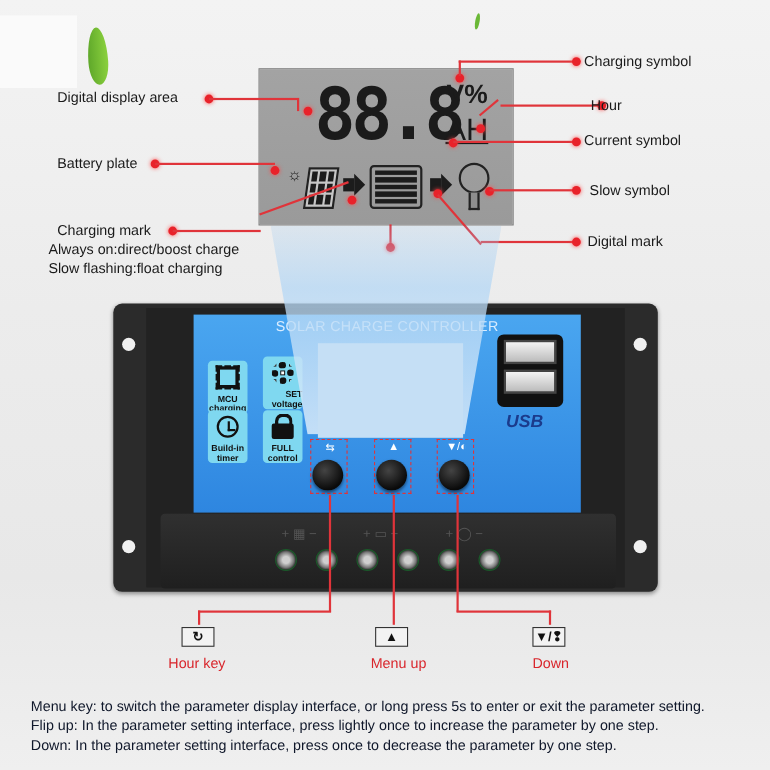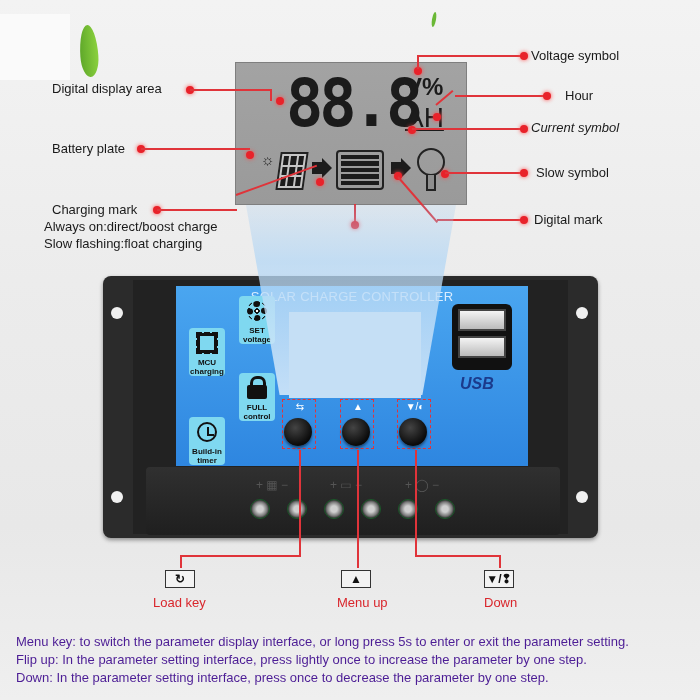--- a/index.html
+++ b/index.html
@@ -63,21 +63,21 @@
   .usb-label { position: absolute; left: 460px; top: 375px; font-size: 16px; font-style: italic; font-weight: bold; color: #1b3b8c; }
   .key-area { position: absolute; width: 34px; height: 50px; border: 1px dashed #e0343a; }
   .key-sym { position: absolute; font-size: 10px; color: #fff; text-align: center; width: 34px; top: 1px; }
   .knob { position: absolute; width: 28px; height: 28px; border-radius: 50%; background: radial-gradient(circle at 40% 35%, #444, #0a0a0a 70%); box-shadow: 0 2px 3px rgba(0,0,0,0.5); }
   .terminal-cover { position: absolute; left: 146px; top: 467px; width: 414px; height: 68px; background: linear-gradient(180deg, #303030, #1f1f1f); border-radius: 4px; }
   .term-mark { position: absolute; top: 478px; font-size: 12px; color: #555; }
   .screw { position: absolute; width: 20px; height: 20px; border-radius: 50%; background: radial-gradient(circle, #cfcfcf 25%, #7a7a7a 55%, #222 75%); border: 1px solid #1b5a2a; }
 
   
   .kbox { position: absolute; width: 30px; height: 18px; border: 1px solid #333; background: #f3f3f3; font-size: 12px; font-weight: bold; text-align: center; line-height: 16px; color: #111; }
-  .desc { position: absolute; left: 16px; font-size: 13px; color: #4c1d95; white-space: nowrap; }
+  .desc { position: absolute; left: 28px; font-size: 13px; color: #0f172a; white-space: nowrap; }
 </style>
 </head>
 <body>
 
 <div class="white-patch"></div>
 <div class="leaf"></div>
 <div class="leaf-small"></div>
 
 <div class="lcd">
   <div class="seg-digits">88.8</div>
@@ -126,32 +126,32 @@
 <div class="line" style="left:157px; top:209px; width:80px; height:2px;"></div>
 <div class="line" style="left:236px; top:194px; width:86px; height:2px; transform: rotate(-20deg); transform-origin: left center;"></div>
 <div class="dot" style="left:316px; top:178px;"></div>
 <div class="abs label" style="left:44px; top:219px;">Always on:direct/boost charge</div>
 <div class="abs label" style="left:44px; top:236px;">Slow flashing:float charging</div>
 
 <div class="dot" style="left:414px; top:67px;"></div>
 <div class="line" style="left:417px; top:55px; width:2px; height:14px;"></div>
 <div class="line" style="left:417px; top:55px; width:106px; height:2px;"></div>
 <div class="dot" style="left:520px; top:52px;"></div>
-<div class="abs label" style="left:531px; top:48px;">Voltage symbol</div>
+<div class="abs label" style="left:531px; top:48px;">Charging symbol</div>
 
 <div class="dot" style="left:433px; top:113px;"></div>
 <div class="line" style="left:436px; top:104px; width:22px; height:2px; transform: rotate(-40deg); transform-origin: left center;"></div>
 <div class="line" style="left:455px; top:95px; width:90px; height:2px;"></div>
 <div class="dot" style="left:543px; top:92px;"></div>
-<div class="abs label" style="left:565px; top:88px;">Hour</div>
+<div class="abs label" style="left:537px; top:88px;">Hour</div>
 
 <div class="dot" style="left:408px; top:126px;"></div>
 <div class="line" style="left:412px; top:128px; width:112px; height:2px;"></div>
 <div class="dot" style="left:520px; top:125px;"></div>
-<div class="abs label" style="left:531px; top:120px;font-style:italic;">Current symbol</div>
+<div class="abs label" style="left:531px; top:120px;">Current symbol</div>
 
 <div class="dot" style="left:441px; top:170px;"></div>
 <div class="line" style="left:445px; top:172px; width:80px; height:2px;"></div>
 <div class="dot" style="left:520px; top:169px;"></div>
 <div class="abs label" style="left:536px; top:165px;">Slow symbol</div>
 
 <div class="dot" style="left:394px; top:172px;"></div>
 <div class="line" style="left:398px; top:176px; width:60px; height:2px; transform: rotate(49deg); transform-origin: left center;"></div>
 <div class="line" style="left:437px; top:219px; width:88px; height:2px;"></div>
 <div class="dot" style="left:520px; top:216px;"></div>
@@ -167,26 +167,26 @@
 <div class="hole" style="left:576px; top:491px;"></div>
 
 <div class="blue-panel"></div>
 <div class="panel-title">SOLAR CHARGE CONTROLLER</div>
 
 <div class="feat" style="left:189px; top:328px;">
   <div class="ic ic-chip"></div>
   <div>MCU</div>
   <div>charging</div>
 </div>
-<div class="feat" style="left:239px; top:296px;">
+<div class="feat" style="left:239px; top:324px;text-align:right;">
   <div class="ic ic-gear"></div>
   <div>SET</div>
   <div>voltage</div>
 </div>
-<div class="feat" style="left:189px; top:373px;margin-top:44px;">
+<div class="feat" style="left:189px; top:373px;">
   <div class="ic ic-clock"></div>
   <div>Build-in</div>
   <div>timer</div>
 </div>
 <div class="feat" style="left:239px; top:373px;">
   <div class="ic ic-lock"></div>
   <div>FULL</div>
   <div>control</div>
 </div>
 
@@ -225,21 +225,21 @@
 
 <div class="line" style="left:299px; top:450px; width:2px; height:106px;"></div>
 <div class="line" style="left:180px; top:555px; width:121px; height:2px;"></div>
 <div class="line" style="left:180px; top:555px; width:2px; height:13px;"></div>
 <div class="line" style="left:357px; top:450px; width:2px; height:118px;"></div>
 <div class="line" style="left:415px; top:450px; width:2px; height:106px;"></div>
 <div class="line" style="left:415px; top:555px; width:86px; height:2px;"></div>
 <div class="line" style="left:499px; top:555px; width:2px; height:13px;"></div>
 
 <div class="kbox" style="left:165px; top:570px;">↻</div>
-<div class="abs label red" style="left:153px; top:595px;">Load key</div>
+<div class="abs label red" style="left:153px; top:595px;">Hour key</div>
 <div class="kbox" style="left:341px; top:570px;">▲</div>
 <div class="abs label red" style="left:337px; top:595px;">Menu up</div>
 <div class="kbox" style="left:484px; top:570px;">▼/❢</div>
 <div class="abs label red" style="left:484px; top:595px;">Down</div>
 
 <div class="desc" style="top:634px;">Menu key: to switch the parameter display interface, or long press 5s to enter or exit the parameter setting.</div>
 <div class="desc" style="top:652px;">Flip up: In the parameter setting interface, press lightly once to increase the parameter by one step.</div>
 <div class="desc" style="top:670px;">Down: In the parameter setting interface, press once to decrease the parameter by one step.</div>
 
 </body></html>

